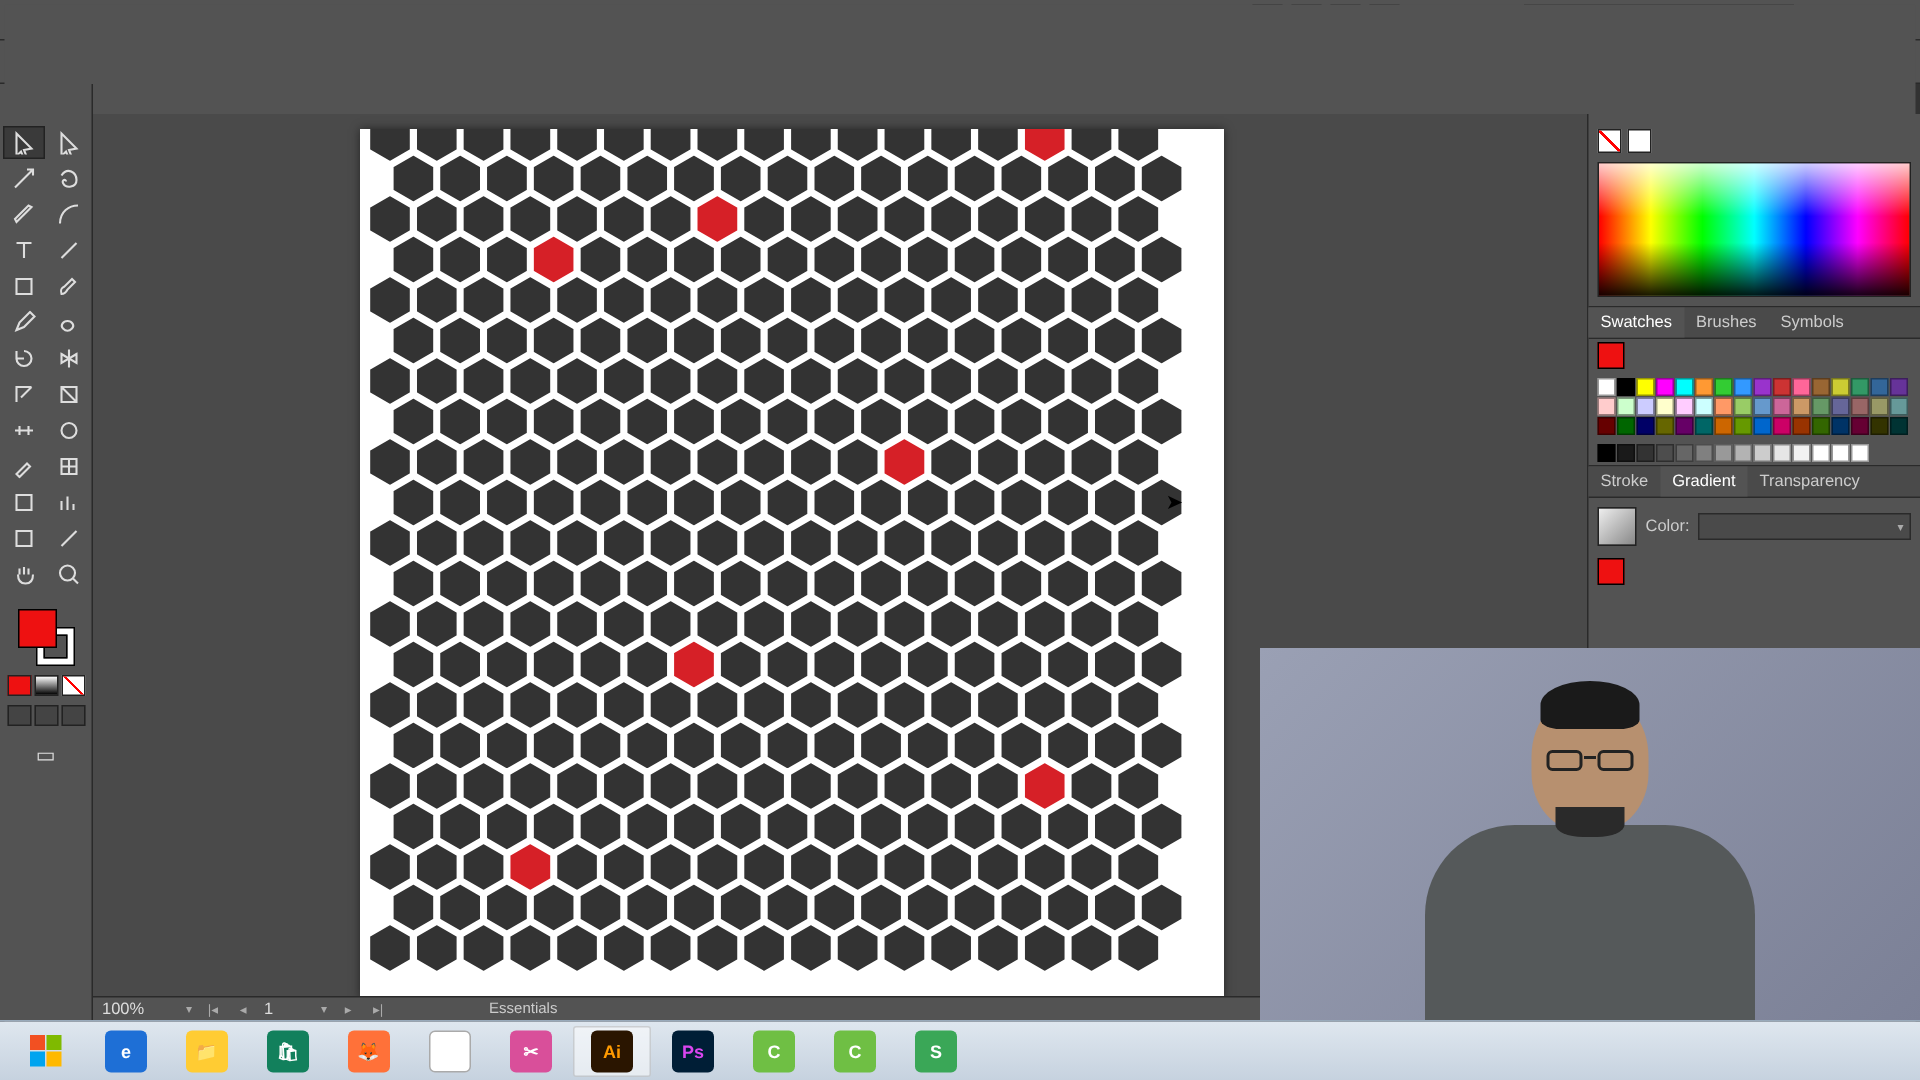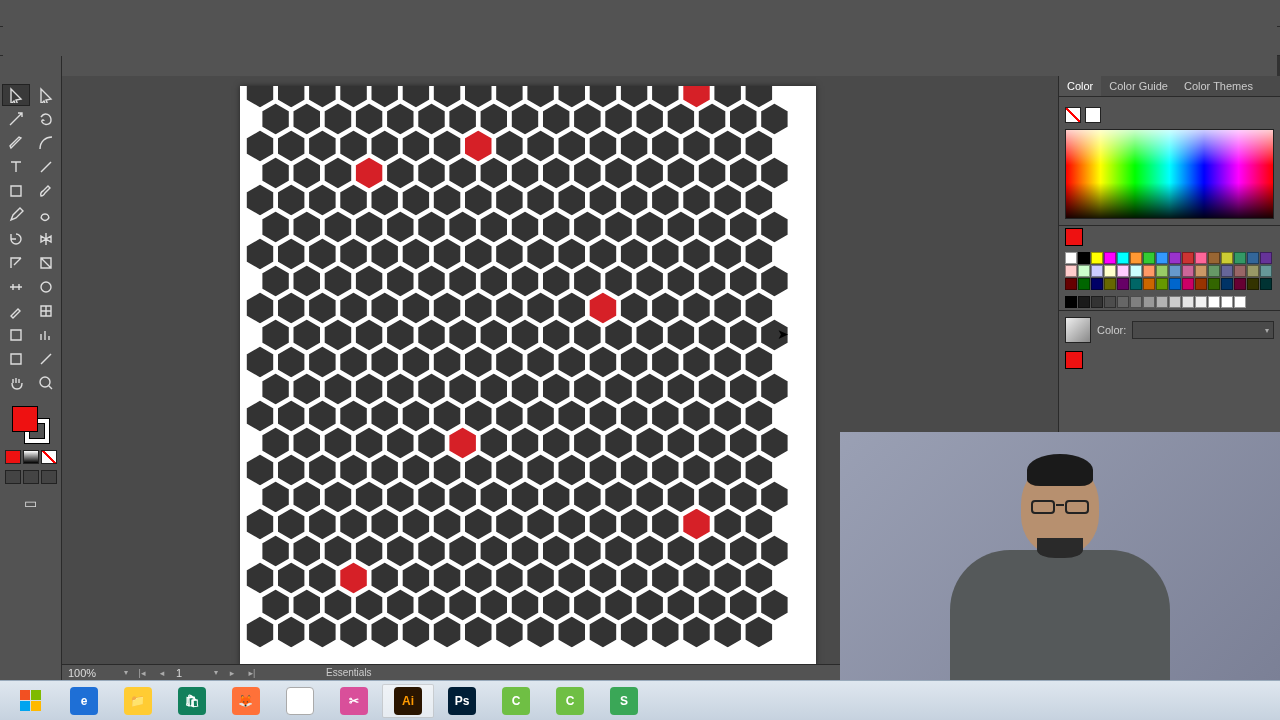--- a/index.html
+++ b/index.html
@@ -87,21 +87,21 @@
 .beard { position: absolute; bottom: -4px; left: 16px; right: 16px; height: 20px; background: #2a2a2a; border-radius: 0 0 40% 40%; }
 .torso { width: 220px; height: 140px; background: #55595a; border-radius: 60px 60px 0 0; margin-top: -4px; }
 
 
 .taskbar { position: absolute; left: 0; right: 0; bottom: 0; height: 40px; background: linear-gradient(#dfe7ef,#c6d2df); display: flex; align-items: center; padding: 0 4px; gap: 2px; border-top: 1px solid #9ab; }
 .task-btn { width: 52px; height: 34px; display: flex; align-items: center; justify-content: center; font-size: 18px; border-radius: 2px; }
 .task-btn.active { background: rgba(255,255,255,.55); box-shadow: inset 0 0 0 1px rgba(0,0,0,.15); }
 .win-logo { display: grid; grid-template-columns: 10px 10px; grid-template-rows: 10px 10px; gap: 1px; }
 .win-logo span:nth-child(1){background:#f25022}.win-logo span:nth-child(2){background:#7fba00}.win-logo span:nth-child(3){background:#00a4ef}.win-logo span:nth-child(4){background:#ffb900}
 .app-ico { width: 28px; height: 28px; border-radius: 4px; display: flex; align-items: center; justify-content: center; font-size: 12px; font-weight: bold; color: #fff; }
-.ico-ie{background:#1e6fd6}.ico-fe{background:#ffcc33;color:#333}.ico-st{background:#12805c}.ico-ff{background:#ff7139}.ico-ch{background:#fff;border:1px solid #aaa}.ico-sn{background:#d94f9a}.ico-ai{background:#2a1500;color:#ff9a00}.ico-ps{background:#001e36;color:#ffffff}.ico-c1{background:#6fbf44}.ico-c2{background:#6fbf44}.ico-sh{background:#3aa757}
+.ico-ie{background:#1e6fd6}.ico-fe{background:#ffcc33;color:#333}.ico-st{background:#12805c}.ico-ff{background:#ff7139}.ico-ch{background:#fff;border:1px solid #aaa}.ico-sn{background:#d94f9a}.ico-ai{background:#2a1500;color:#ff9a00}.ico-ps{background:#001e36;color:#d946ef}.ico-c1{background:#6fbf44}.ico-c2{background:#6fbf44}.ico-sh{background:#3aa757}
 </style>
 </head>
 <body>
 
 <div class="menubar">
   <div class="ai-logo">Ai</div>
   <div id="menu-items" style="display: flex;">
       <div class="menu-item">File</div>
       <div class="menu-item">Edit</div>
       <div class="menu-item">Object</div>
@@ -697,33 +697,33 @@
         <path d="M440.0,537.5L440.0,554.5L425.3,563.0L410.6,554.5L410.6,537.5L425.3,529.0Z" fill="#333333" stroke="#fff" stroke-width="3"></path>
         <path d="M471.2,537.5L471.2,554.5L456.5,563.0L441.8,554.5L441.8,537.5L456.5,529.0Z" fill="#333333" stroke="#fff" stroke-width="3"></path>
         <path d="M502.4,537.5L502.4,554.5L487.7,563.0L472.9,554.5L472.9,537.5L487.7,529.0Z" fill="#333333" stroke="#fff" stroke-width="3"></path>
         <path d="M533.6,537.5L533.6,554.5L518.8,563.0L504.1,554.5L504.1,537.5L518.8,529.0Z" fill="#333333" stroke="#fff" stroke-width="3"></path>
       </svg>
   </div>
   <div class="cursor-arrow">➤</div>
 </div>
 
 <div class="panels">
-  <div class="panel-tabs">
-    <div class="ptab active">Color</div>
-    <div class="ptab">Color Guide</div>
-    <div class="ptab">Color Themes</div>
-  </div>
   <div class="panel-body">
     <div class="mini-swatches">
       <div class="swatch-sq swatch-none"></div>
       <div class="swatch-sq" style="background:#fff"></div>
     </div>
     <div class="spectrum" style="margin-top:6px"></div>
   </div>
   <div class="panel-sep"></div>
+  <div class="panel-tabs">
+    <div class="ptab active">Swatches</div>
+    <div class="ptab">Brushes</div>
+    <div class="ptab">Symbols</div>
+  </div>
   <div class="big-red-sw"></div>
   <div class="swatch-palette" id="swatch-palette">
       <div class="sw" style="background: rgb(255, 255, 255);"></div>
       <div class="sw" style="background: rgb(0, 0, 0);"></div>
       <div class="sw" style="background: rgb(255, 255, 0);"></div>
       <div class="sw" style="background: rgb(255, 0, 255);"></div>
       <div class="sw" style="background: rgb(0, 255, 255);"></div>
       <div class="sw" style="background: rgb(255, 153, 51);"></div>
       <div class="sw" style="background: rgb(51, 204, 51);"></div>
       <div class="sw" style="background: rgb(51, 153, 255);"></div>
@@ -778,20 +778,25 @@
       <div class="sw" style="background: rgb(153, 153, 153);"></div>
       <div class="sw" style="background: rgb(179, 179, 179);"></div>
       <div class="sw" style="background: rgb(204, 204, 204);"></div>
       <div class="sw" style="background: rgb(230, 230, 230);"></div>
       <div class="sw" style="background: rgb(242, 242, 242);"></div>
       <div class="sw" style="background: rgb(255, 255, 255);"></div>
       <div class="sw" style="background: rgb(255, 255, 255);"></div>
       <div class="sw" style="background: rgb(255, 255, 255);"></div>
     </div>
   <div class="panel-sep"></div>
+  <div class="panel-tabs">
+    <div class="ptab">Stroke</div>
+    <div class="ptab active">Gradient</div>
+    <div class="ptab">Transparency</div>
+  </div>
   <div class="type-row">
     <div class="grad-prev"></div>
     <span>Color:</span>
     <div class="type-drop">
         <span class="chev">▾</span>
       </div>
   </div>
   <div class="big-red-sw"></div>
 </div>
 

